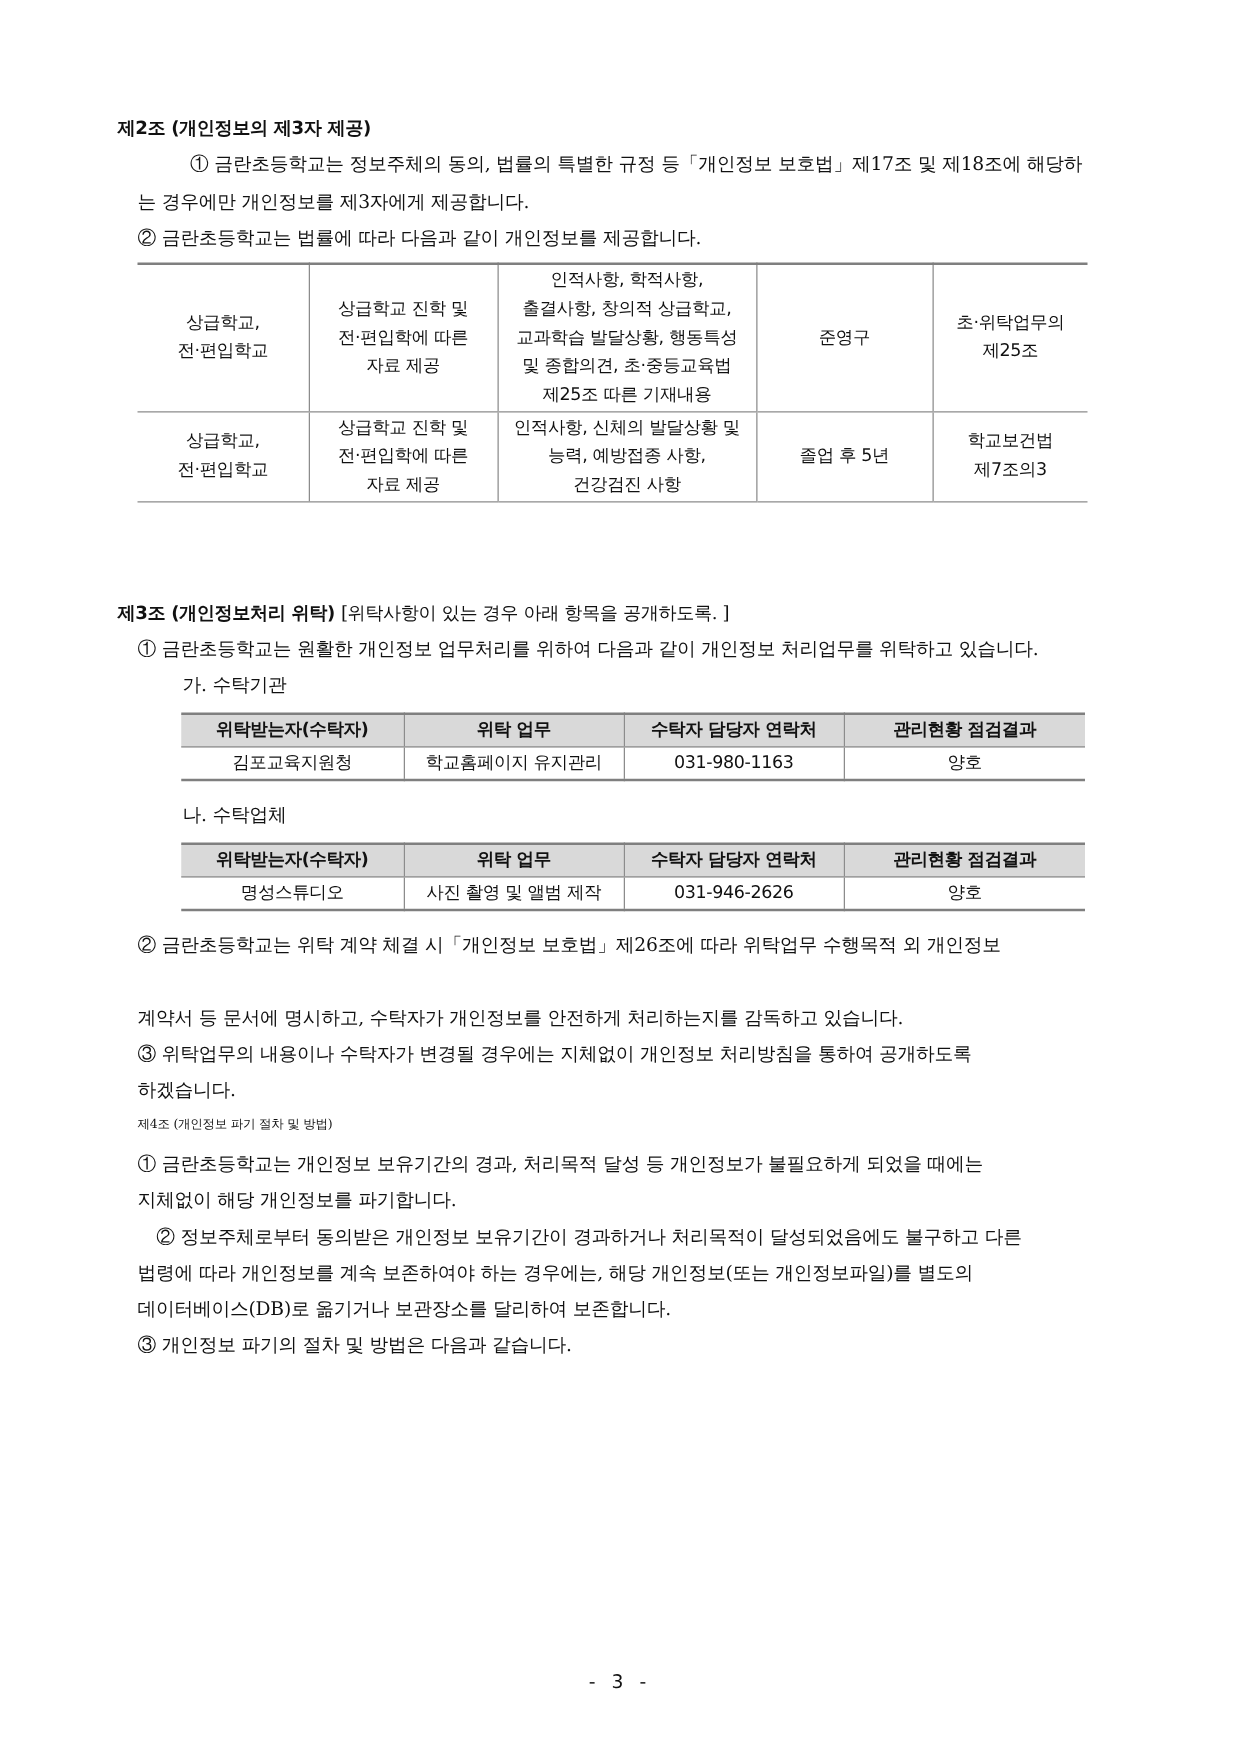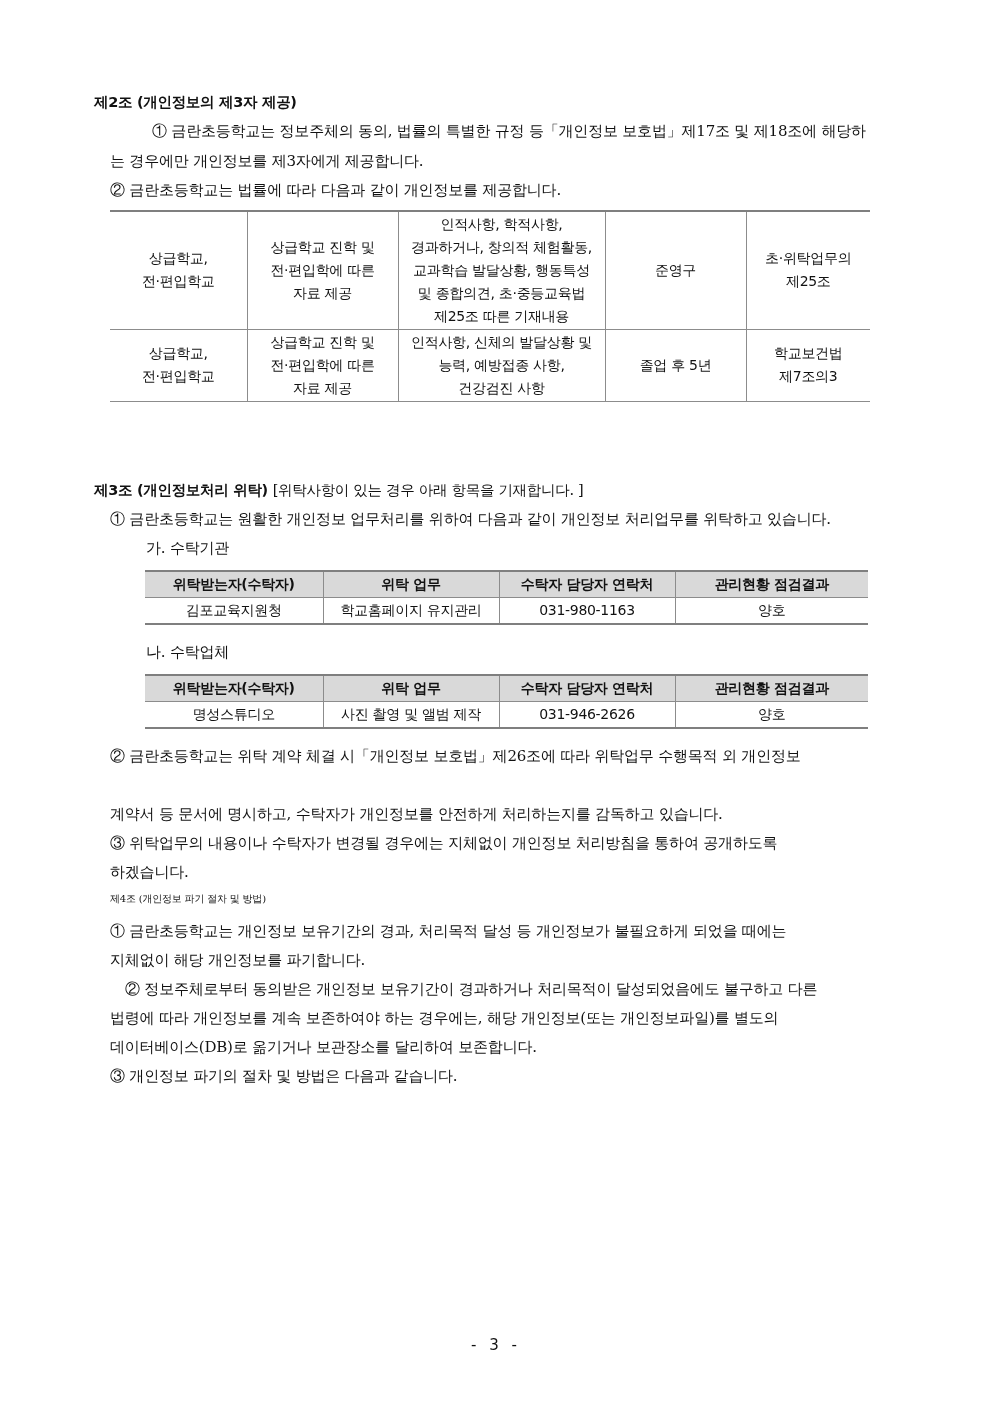--- a/index.html
+++ b/index.html
@@ -35,37 +35,37 @@
       <col style="width:137px">
         <col style="width:151px">
         <col style="width:207px">
         <col style="width:141px">
         <col style="width:124px">
     </colgroup>
     <tbody>
     <tr style="height:118px;">
       <td><span>상급학교,</span><br><span>전·편입학교</span></td>
       <td><span>상급학교 진학 및</span><br><span>전·편입학에 따른</span><br><span>자료 제공</span></td>
-      <td><span>인적사항, 학적사항,</span><br><span>경과하거나, 창의적 체험활동,</span><br><span>교과학습 발달상황, 행동특성</span><br><span>및 종합의견, 초·중등교육법</span><br><span>제25조 따른 기재내용</span></td>
+      <td><span>인적사항, 학적사항,</span><br><span>출결사항, 창의적 상급학교,</span><br><span>교과학습 발달상황, 행동특성</span><br><span>및 종합의견, 초·중등교육법</span><br><span>제25조 따른 기재내용</span></td>
       <td>준영구</td>
       <td><span>초·위탁업무의</span><br><span>제25조</span></td>
     </tr>
     <tr style="height:72px;">
       <td><span>상급학교,</span><br><span>전·편입학교</span></td>
       <td><span>상급학교 진학 및</span><br><span>전·편입학에 따른</span><br><span>자료 제공</span></td>
       <td><span>인적사항, 신체의 발달상황 및</span><br><span>능력, 예방접종 사항,</span><br><span>건강검진 사항</span></td>
       <td>졸업 후 5년</td>
       <td><span>학교보건법</span><br><span>제7조의3</span></td>
     </tr>
   </tbody>
     </table>
 
   <div class="h" style="left:94px; top:481px;">
     <span>제3조 (개인정보처리 위탁)</span>
-    <span class="note">[위탁사항이 있는 경우 아래 항목을 기재합니다. ]</span>
+    <span class="note">[위탁사항이 있는 경우 아래 항목을 공개하도록. ]</span>
   </div>
   <div class="p" style="left:110px; top:510px;">① 금란초등학교는 원활한 개인정보 업무처리를 위하여 다음과 같이 개인정보 처리업무를 위탁하고 있습니다.</div>
   <div class="p" style="left:146px; top:539px;">가. 수탁기관</div>
 
   <table class="t2" style="top:570px;">
     <colgroup>
         <col style="width:178px">
         <col style="width:176px">
         <col style="width:176px">
         <col style="width:193px">

